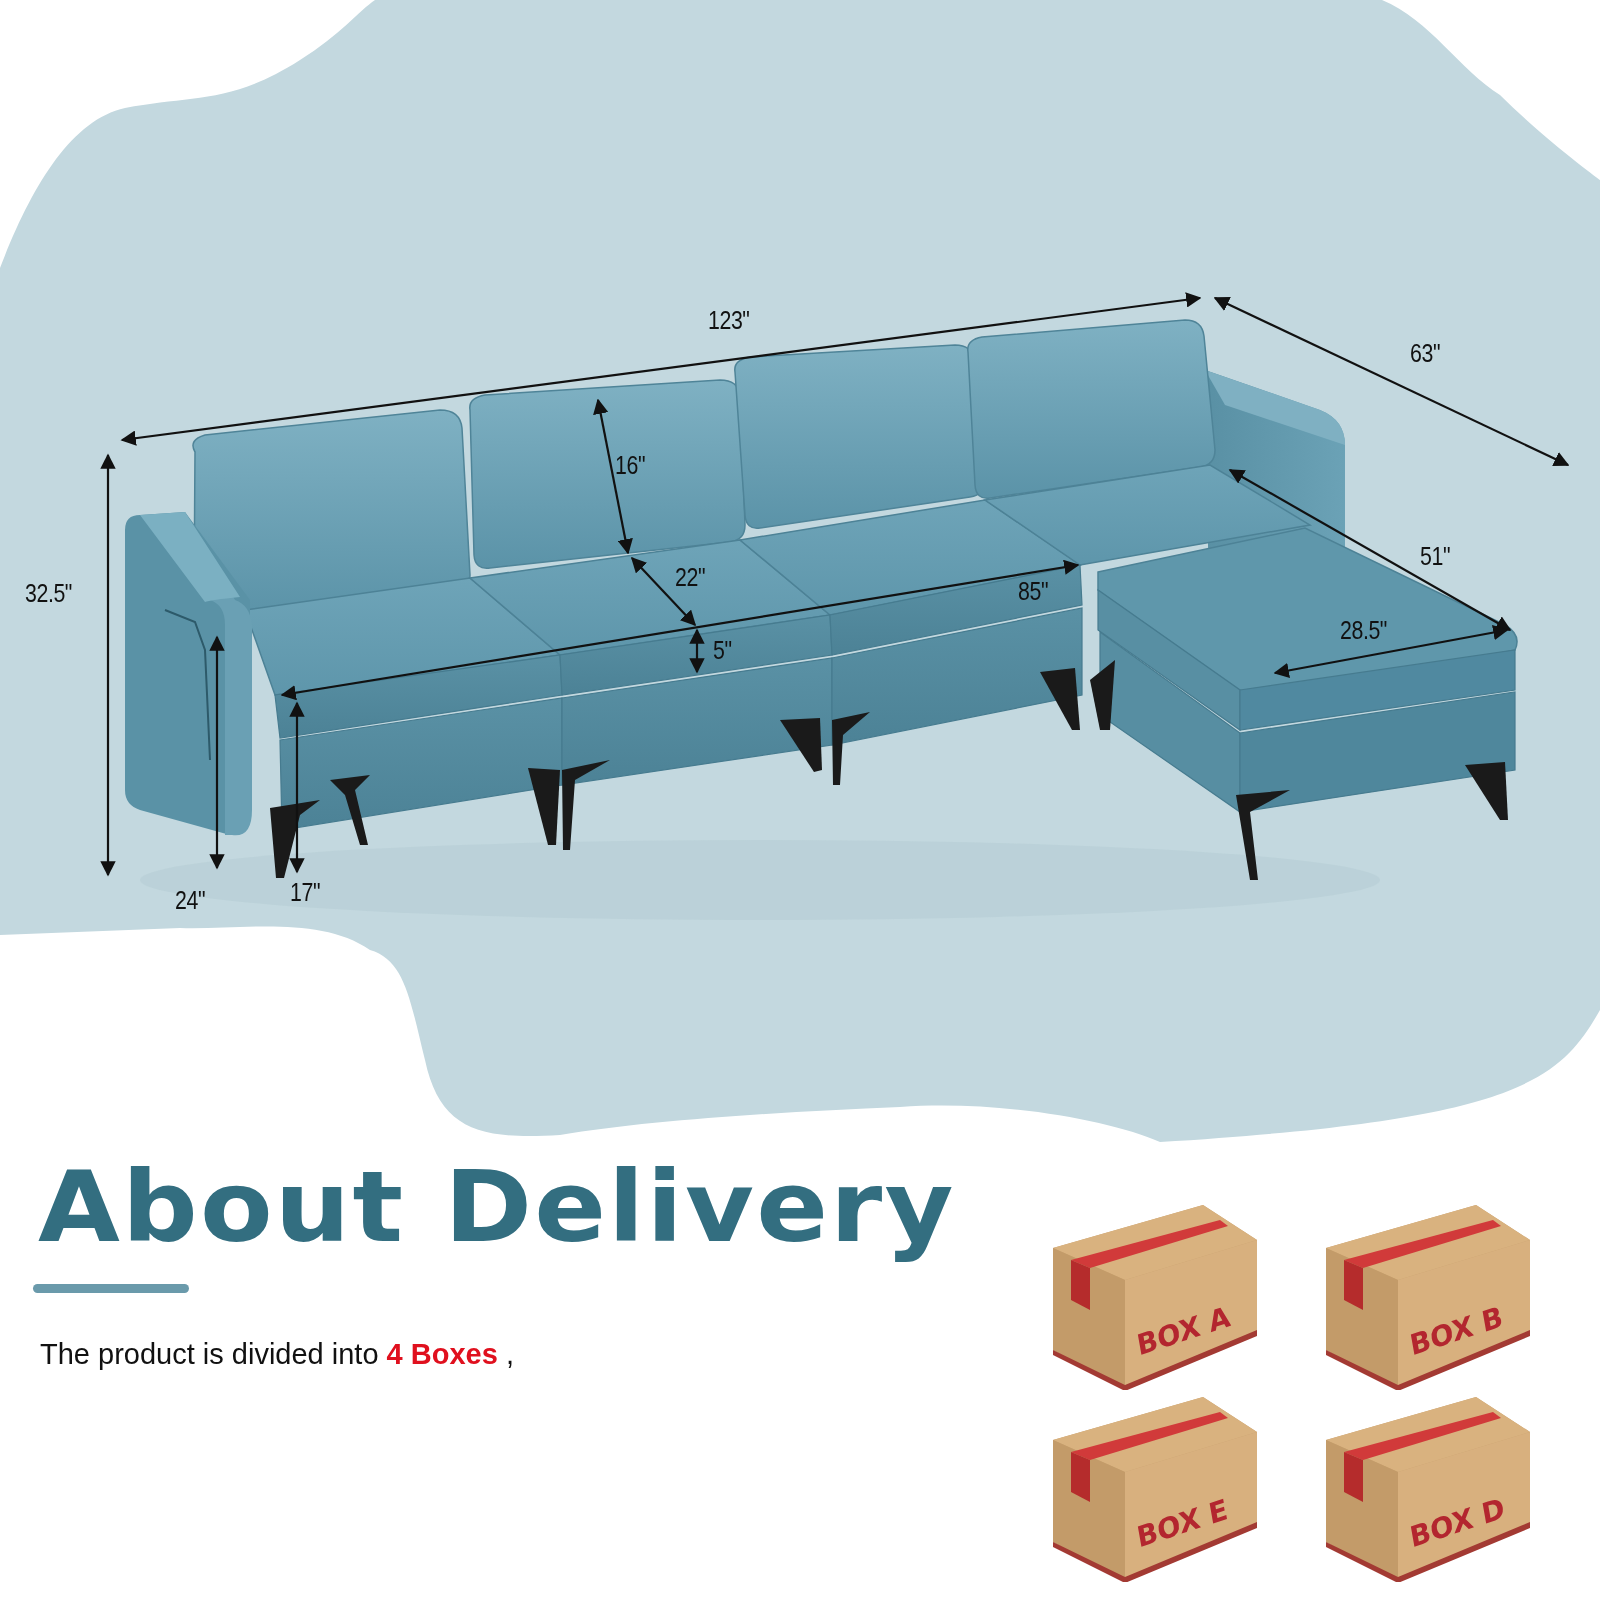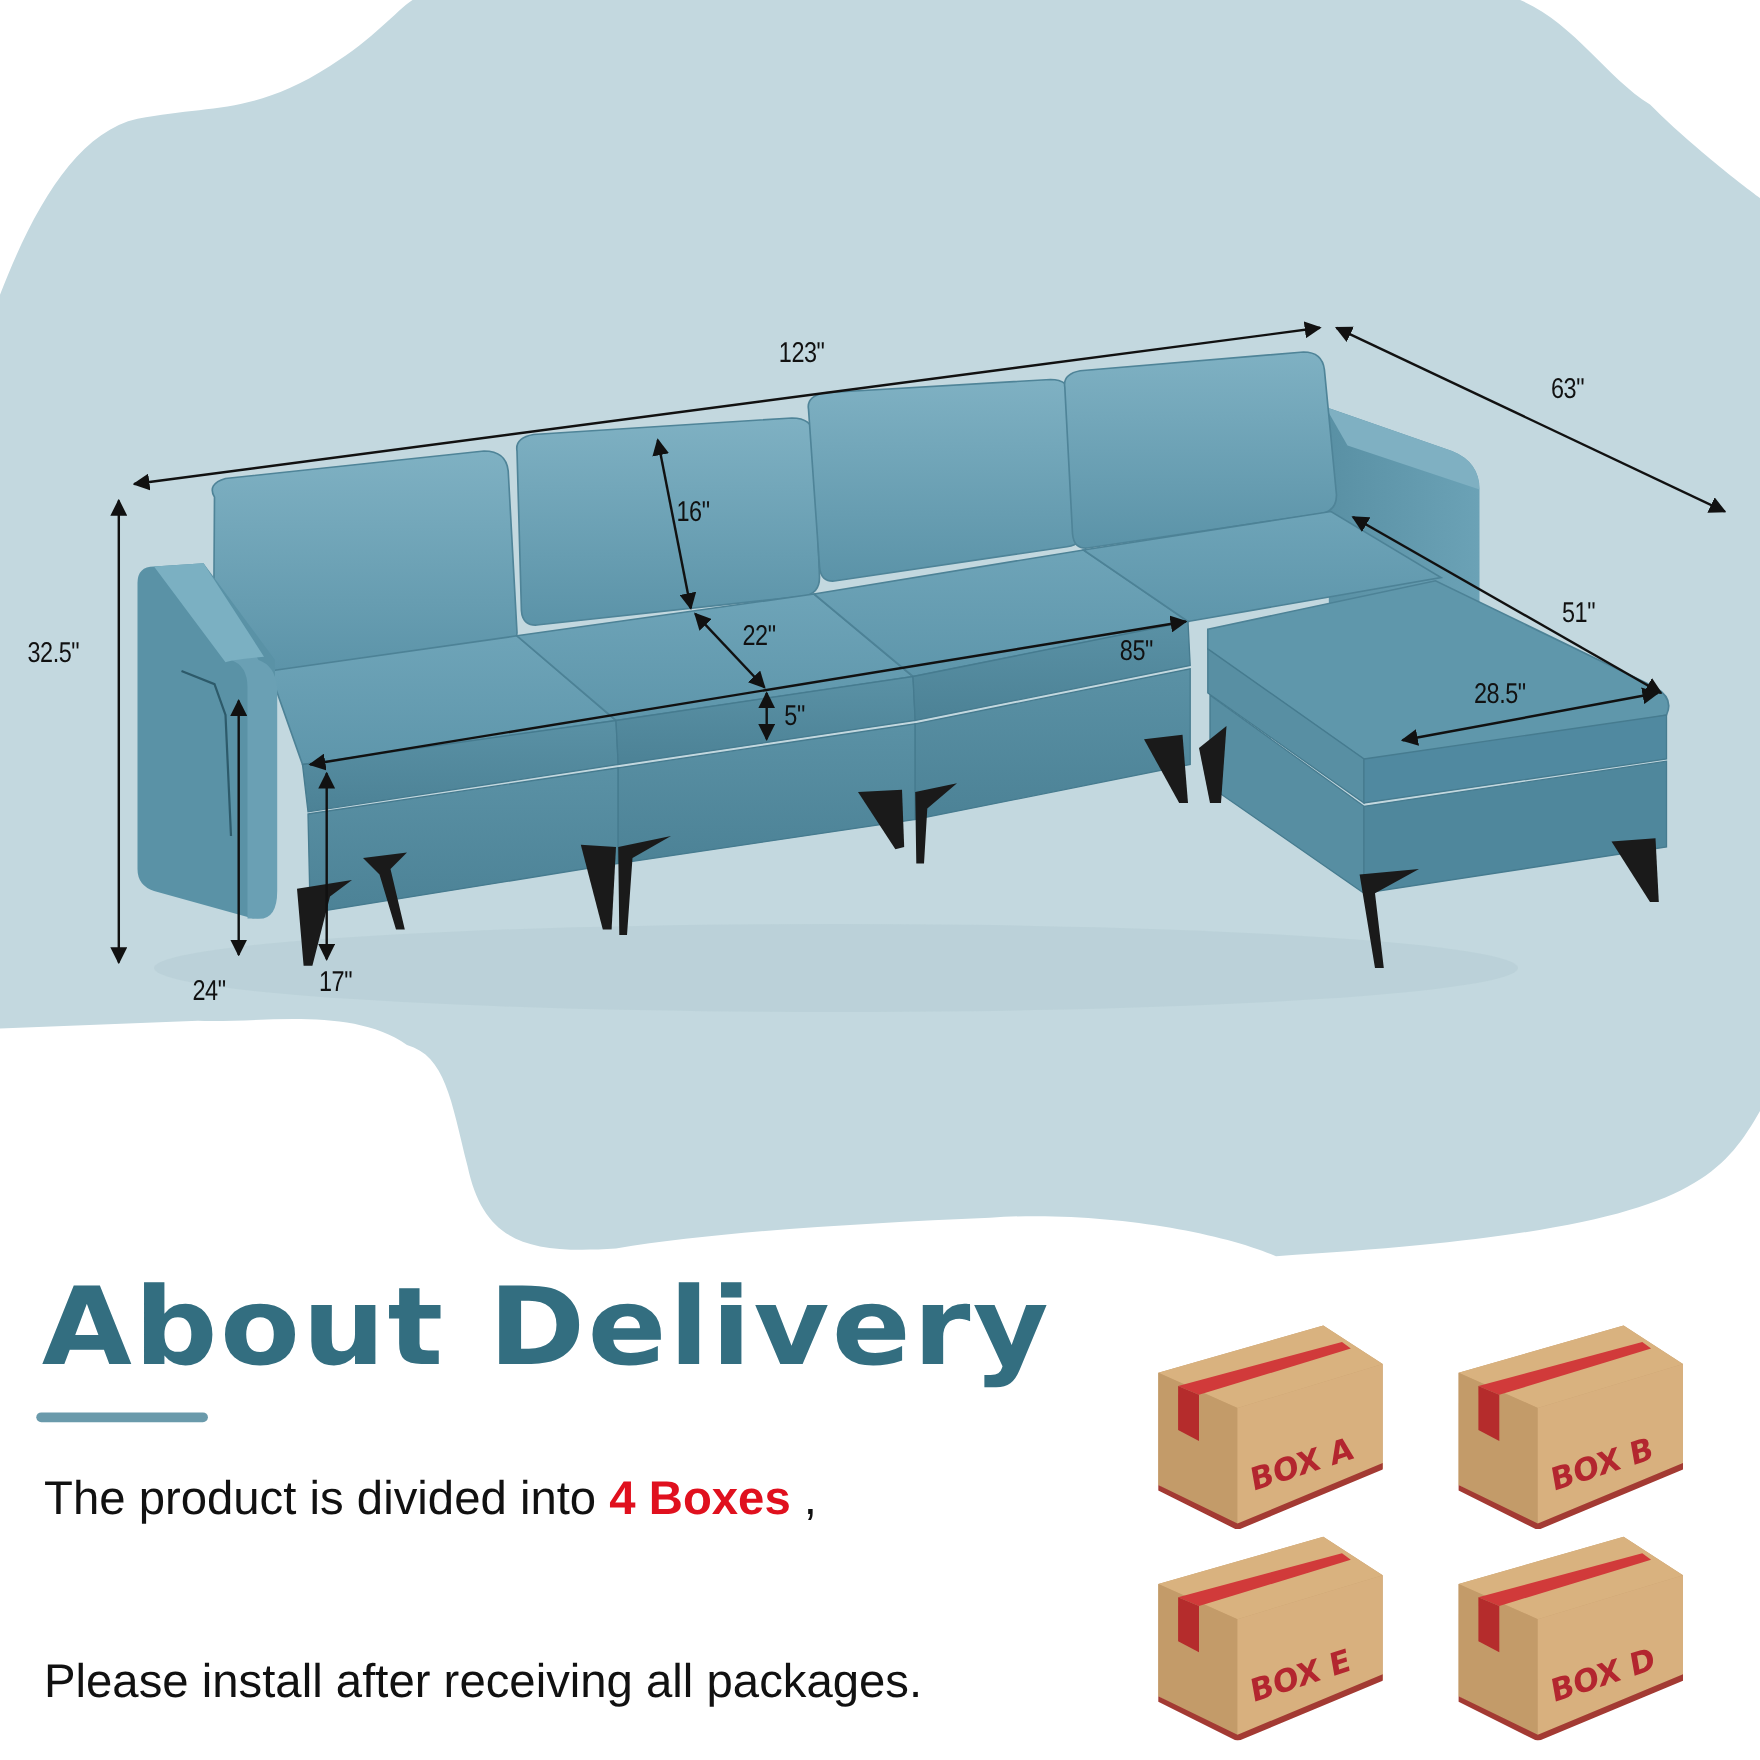--- a/index.html
+++ b/index.html
@@ -33,21 +33,21 @@
     position: absolute;
     left: 33px; top: 1284px;
     width: 156px; height: 9px;
     border-radius: 5px;
     background: #6a9aab;
   }
   .desc-line {
     position: absolute;
     left: 40px;
     font-family: "Liberation Sans", sans-serif;
-    font-size: 43px;
+    font-size: 29px;
     color: #111111;
     white-space: nowrap;
   }
   .desc-line .hl { color: #e0101e; font-weight: bold; }
   .box-wrap { position: absolute; width: 220px; height: 190px; }
   .box-wrap svg { width: 220px; height: 190px; }
 </style>
 </head>
 <body>
 
@@ -162,21 +162,20 @@
   <div class="dim-label" style="left:1340px; top:615px;">28.5"</div>
   <div class="dim-label" style="left:175px; top:885px;">24"</div>
   <div class="dim-label" style="left:290px; top:877px;">17"</div>
 
   <div class="title">About Delivery</div>
   <div class="title-underline"></div>
 
   <div class="desc-line" style="top:1338px;">
     <span>The product is divided into </span><span class="hl">4 Boxes</span><span> ,</span>
   </div>
-  <div class="desc-line" style="top:1505px;">Please install after receiving all packages.</div>
 
   <div class="box-wrap" style="left:1045px; top:1200px;">
     <svg viewBox="0 0 220 190">
       <path d="M8,48 L158,5 L212,40 L212,135 L80,190 L8,150 Z" fill="#c9a271"></path>
       <path d="M8,48 L158,5 L212,40 L80,80 Z" fill="#d9b27f"></path>
       <path d="M8,48 L80,80 L80,190 L8,150 Z" fill="#c39b69"></path>
       <path d="M80,80 L212,40 L212,135 L80,190 Z" fill="#d8b07e"></path>
       <path d="M8,150 L80,185 L212,130 L212,136 L80,191 L8,155 Z" fill="#a33a33"></path>
       <path d="M26,60 L175,20 L183,26 L45,68 Z" fill="#d13a3a"></path>
       <path d="M26,60 L45,68 L45,110 L26,100 Z" fill="#b52c2c"></path>

